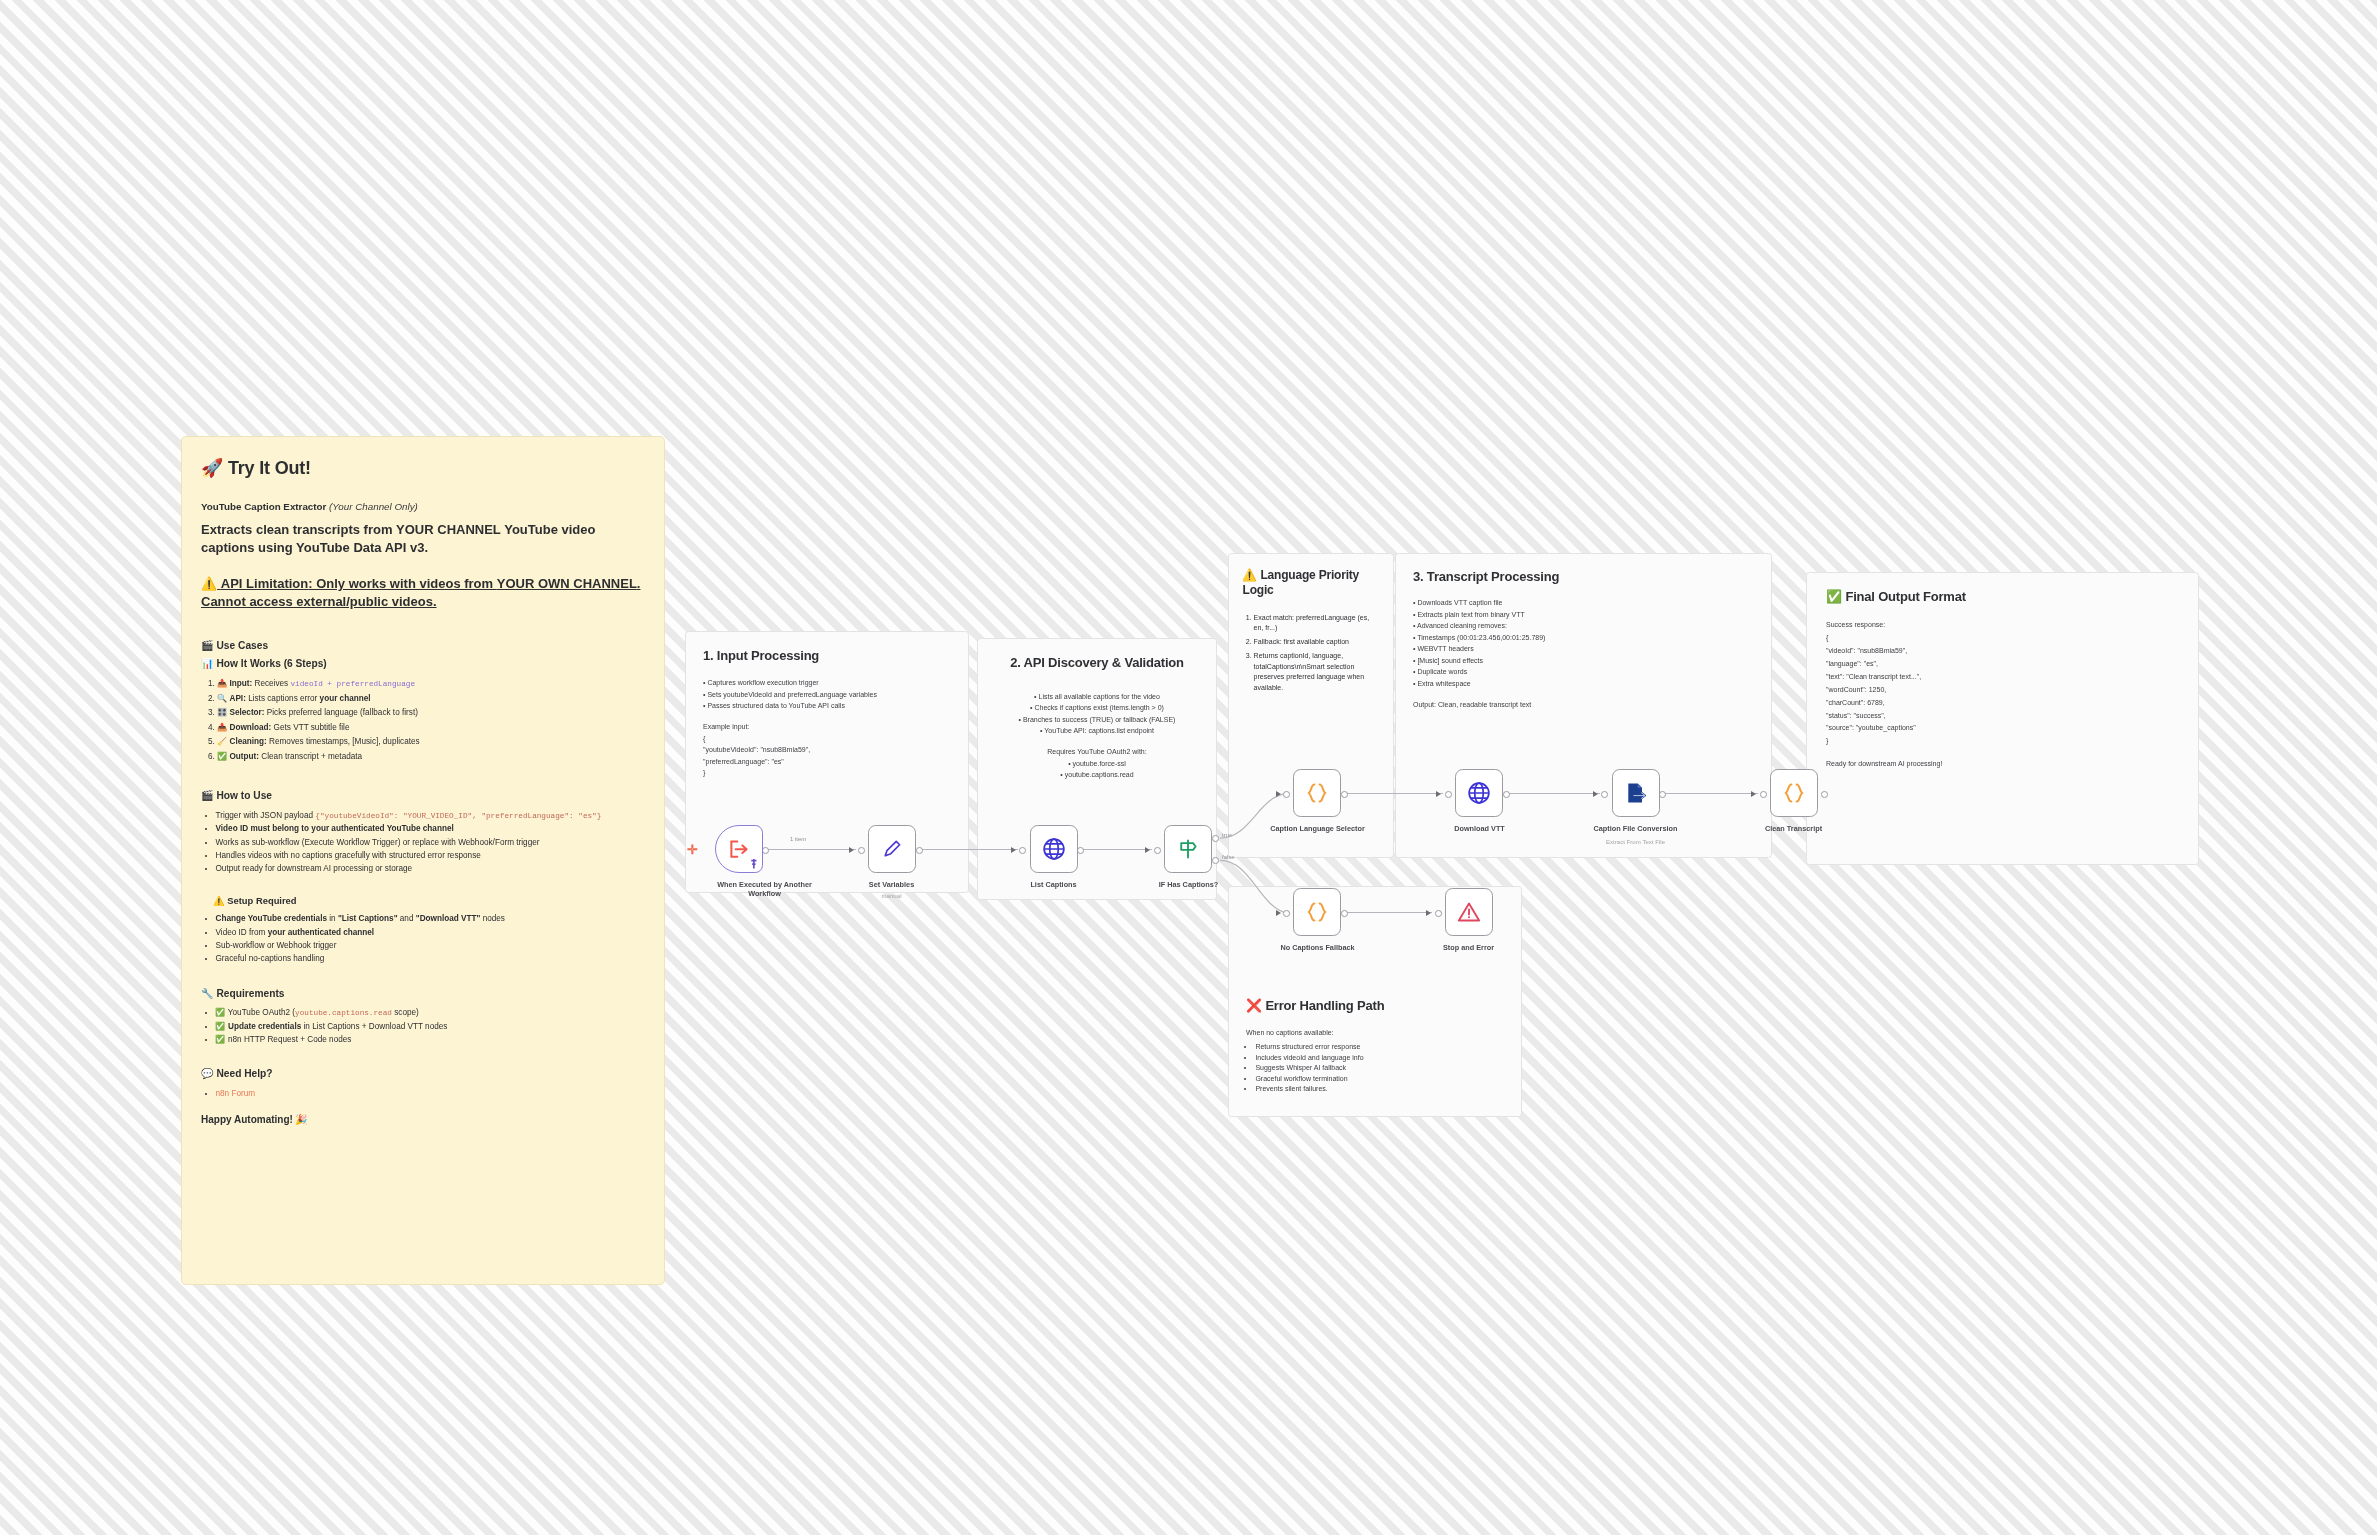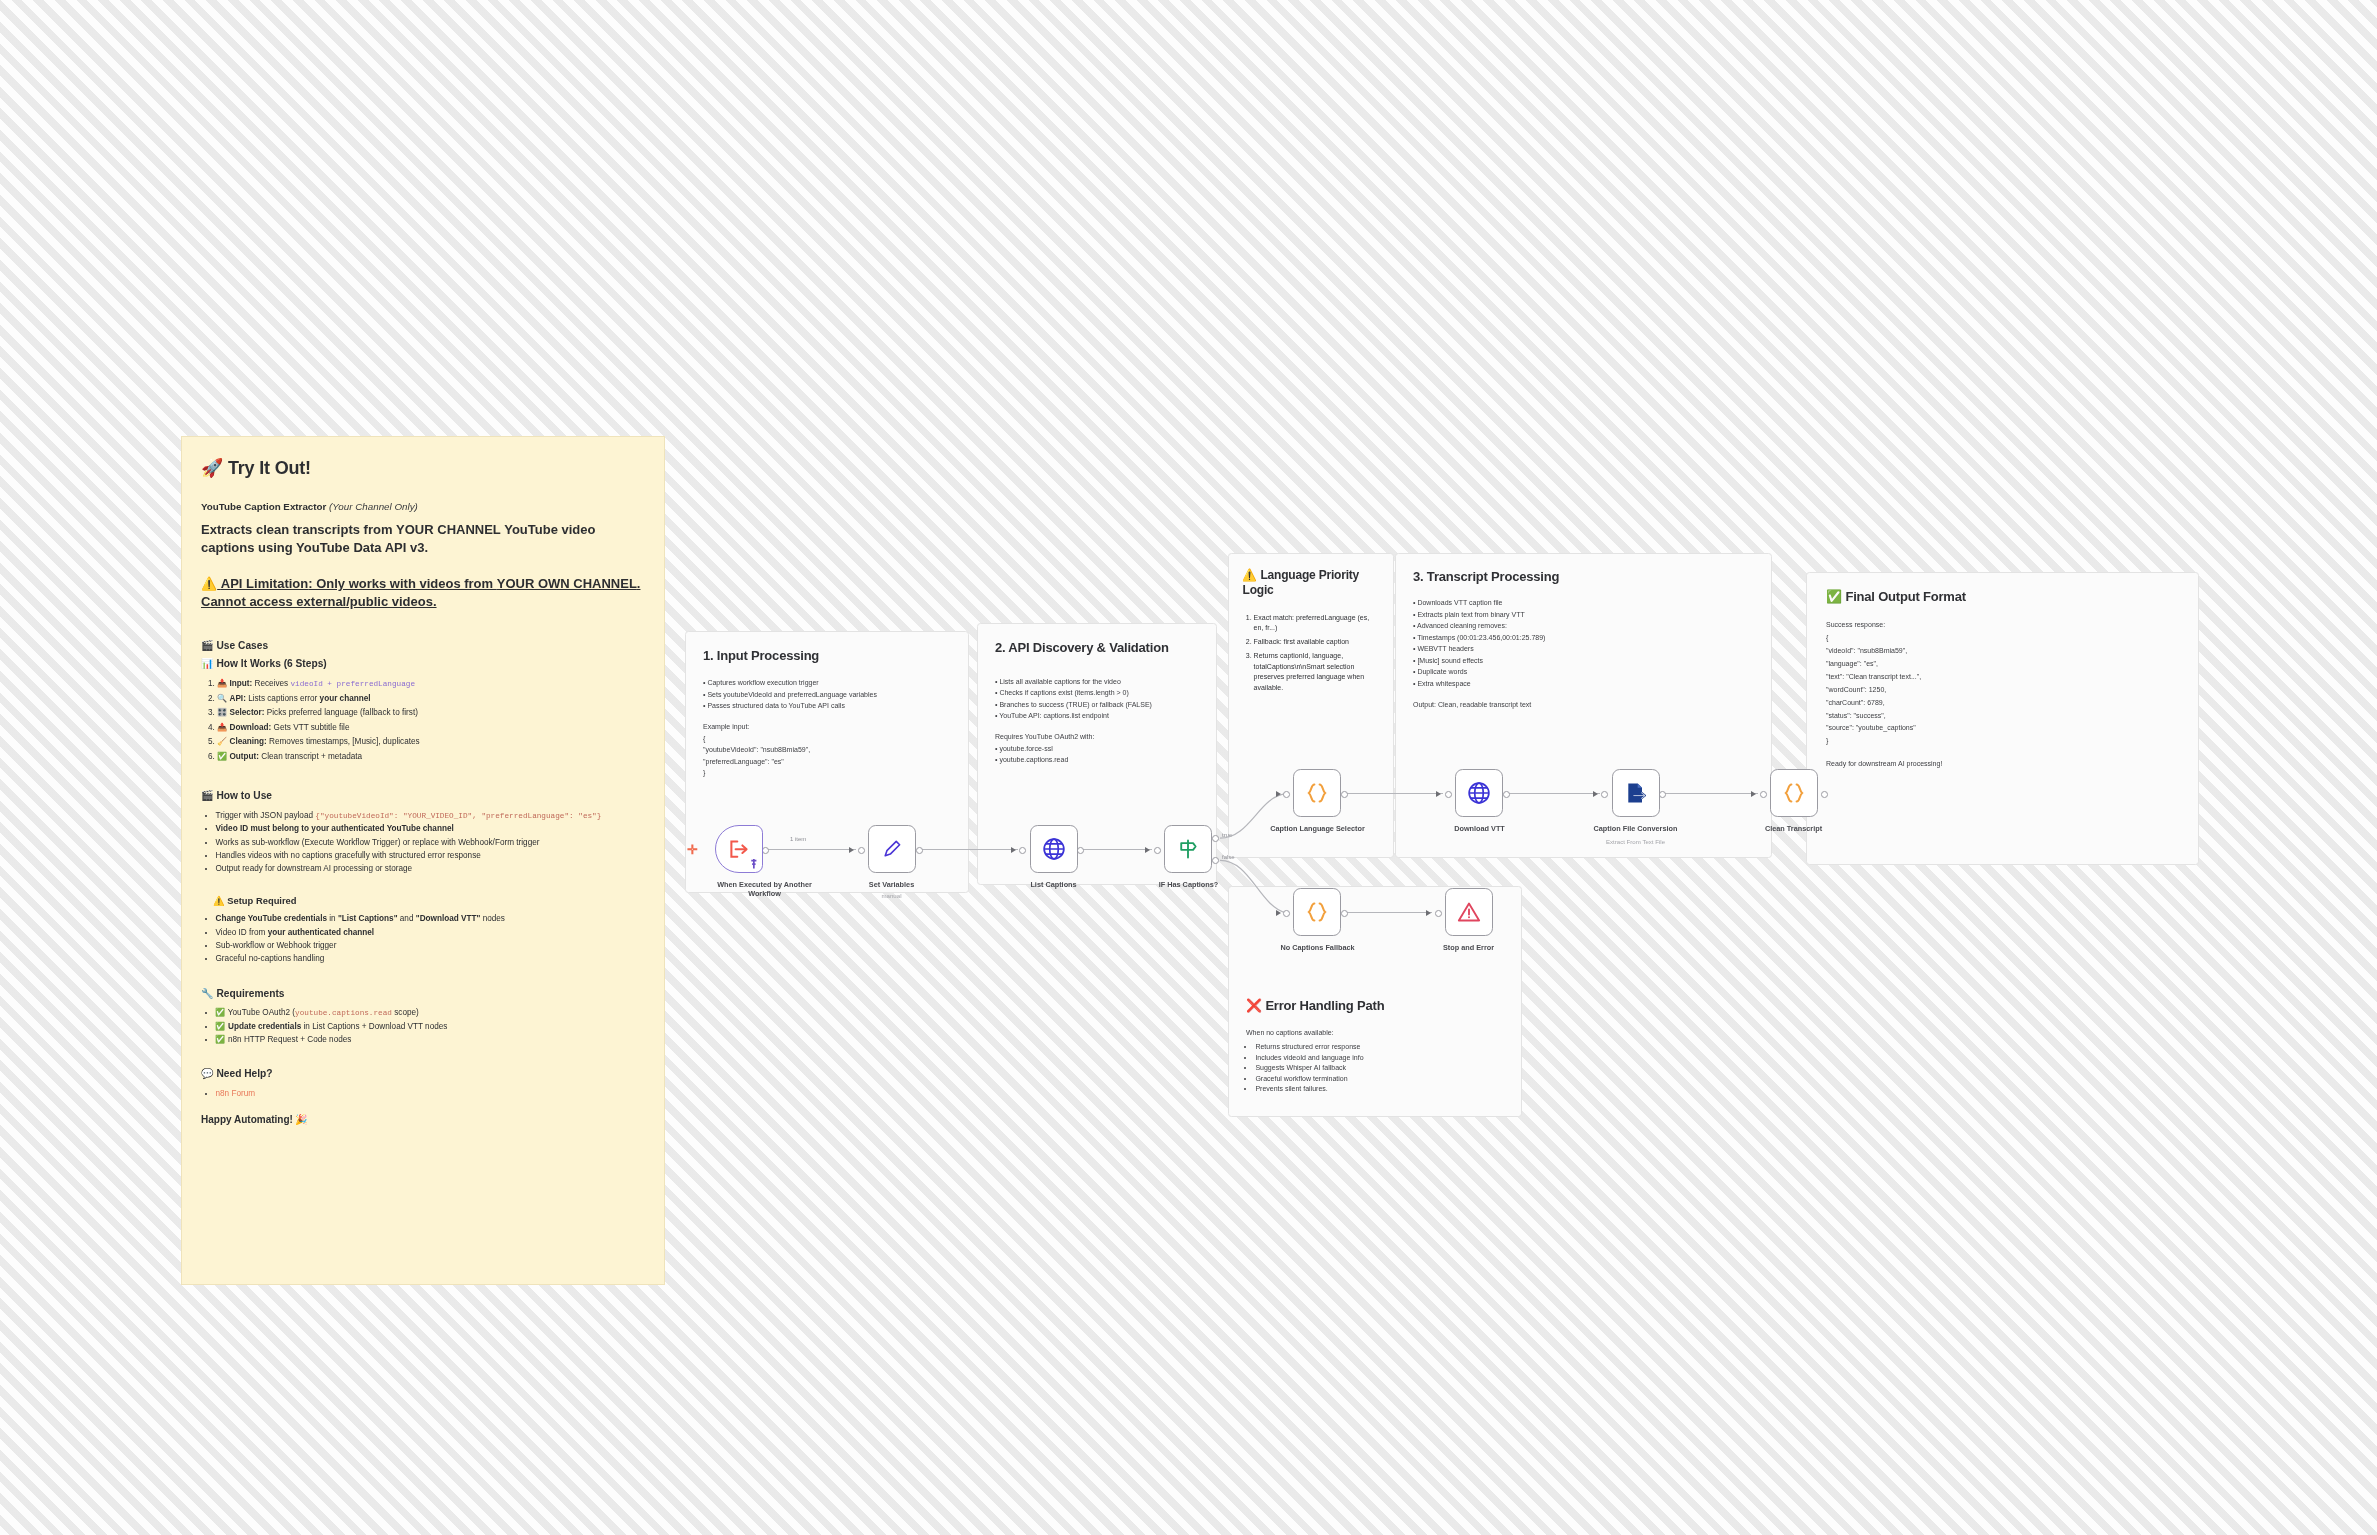--- a/index.html
+++ b/index.html
@@ -19,21 +19,21 @@
         rgba(232,232,232,0.85) 7.7px, rgba(232,232,232,0.85) 15.3px);
   }
 
   
   .sticky {
     position: absolute;
     left: 181px; top: 436px;
     width: 484px; height: 849px;
     background: #fdf4d3;
     border: 0.9px solid #efe3bb;
-    border-radius: 0;
+    border-radius: 5px;
     box-sizing: border-box;
     padding: 17px 19px;
     color: #2d2e31;
     overflow: hidden;
   }
   .sticky h1 {
     font-size: 18px; font-weight: 700; margin: 3.4px 0 22px 0;
     letter-spacing: -0.2px;
   }
   .sticky .lead-sub { font-size: 9.8px; margin: 0 0 8.5px 0; }
@@ -241,21 +241,21 @@
       <div class="b">• Passes structured data to YouTube API calls</div>
       <div class="gap"></div>
       <div class="b">Example input:</div>
       <div class="b">{</div>
       <div class="b">"youtubeVideoId": "nsub8Bmia59",</div>
       <div class="b">"preferredLanguage": "es"</div>
       <div class="b">}</div>
     </div>
   </div>
 
-  <div class="panel" style="left:977px; top:623px; width:240px; height:262px; padding:15.3px 17px;">
+  <div class="panel" style="left:977px; top:638px; width:240px; height:262px; padding:15.3px 17px;text-align:center;">
     <div class="ptitle">2. API Discovery &amp; Validation</div>
     <div class="pbody" style="margin-top:20.4px;">
       <div class="b">• Lists all available captions for the video</div>
       <div class="b">• Checks if captions exist (items.length &gt; 0)</div>
       <div class="b">• Branches to success (TRUE) or fallback (FALSE)</div>
       <div class="b">• YouTube API: captions.list endpoint</div>
       <div class="gap"></div>
       <div class="b">Requires YouTube OAuth2 with:</div>
       <div class="b">• youtube.force-ssl</div>
       <div class="b">• youtube.captions.read</div>

